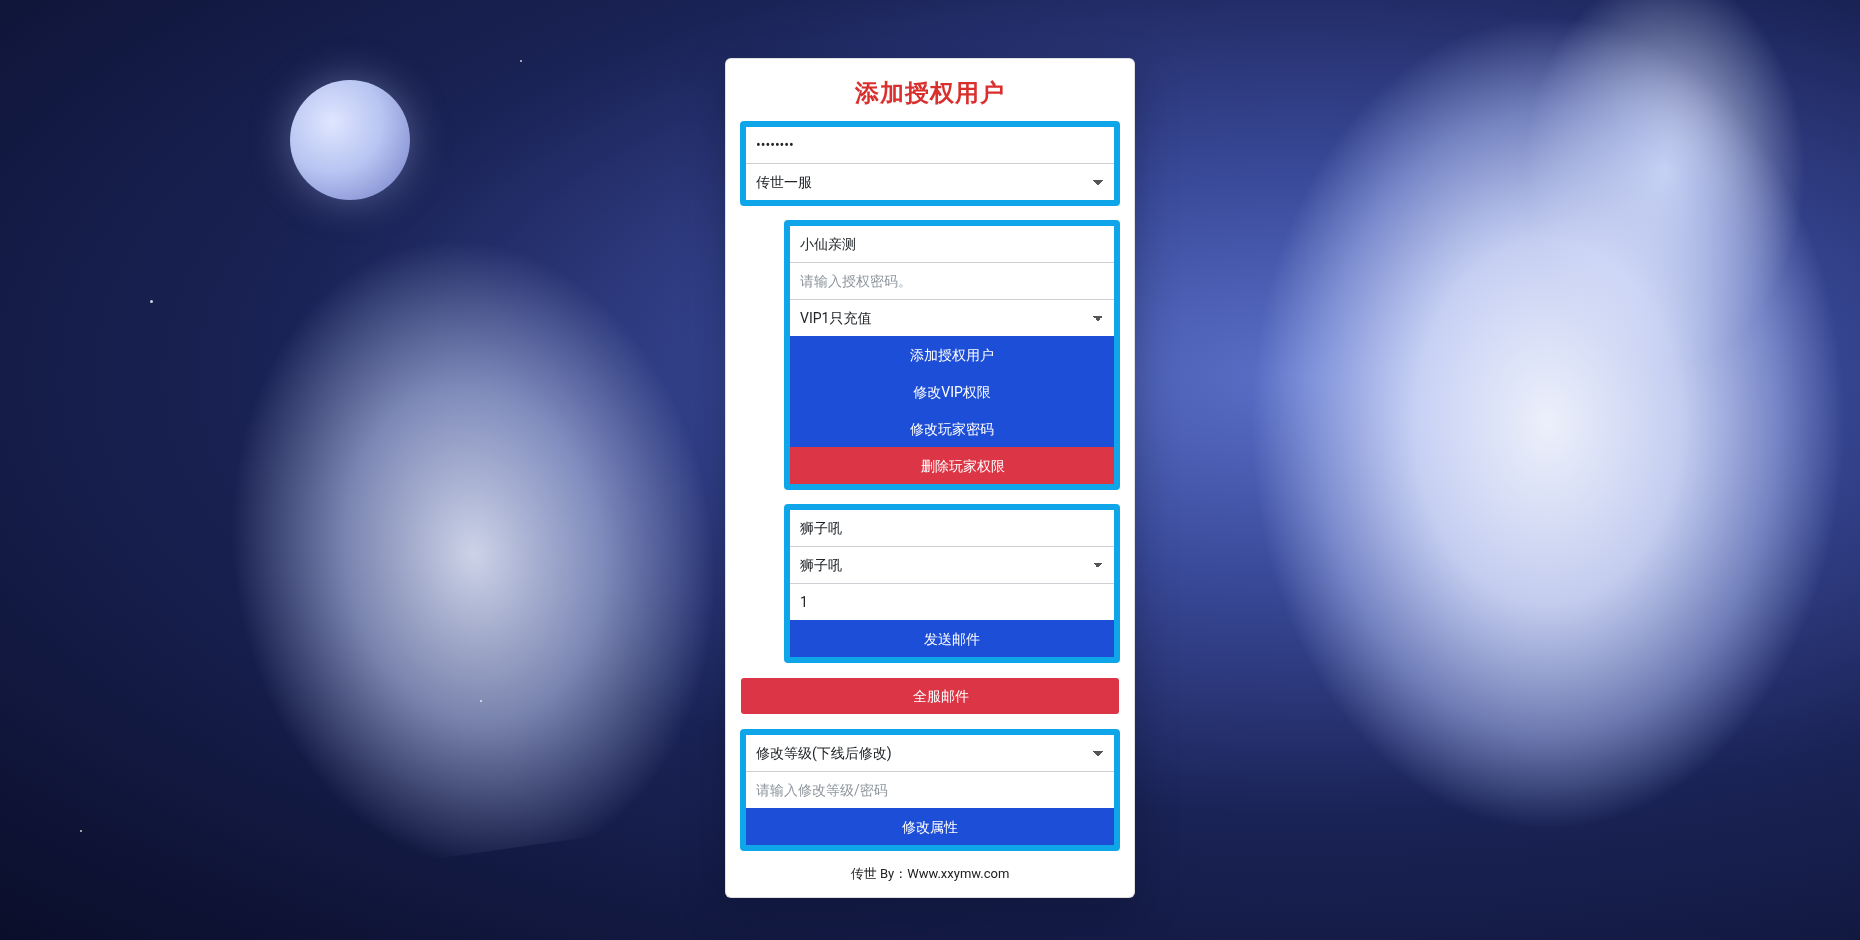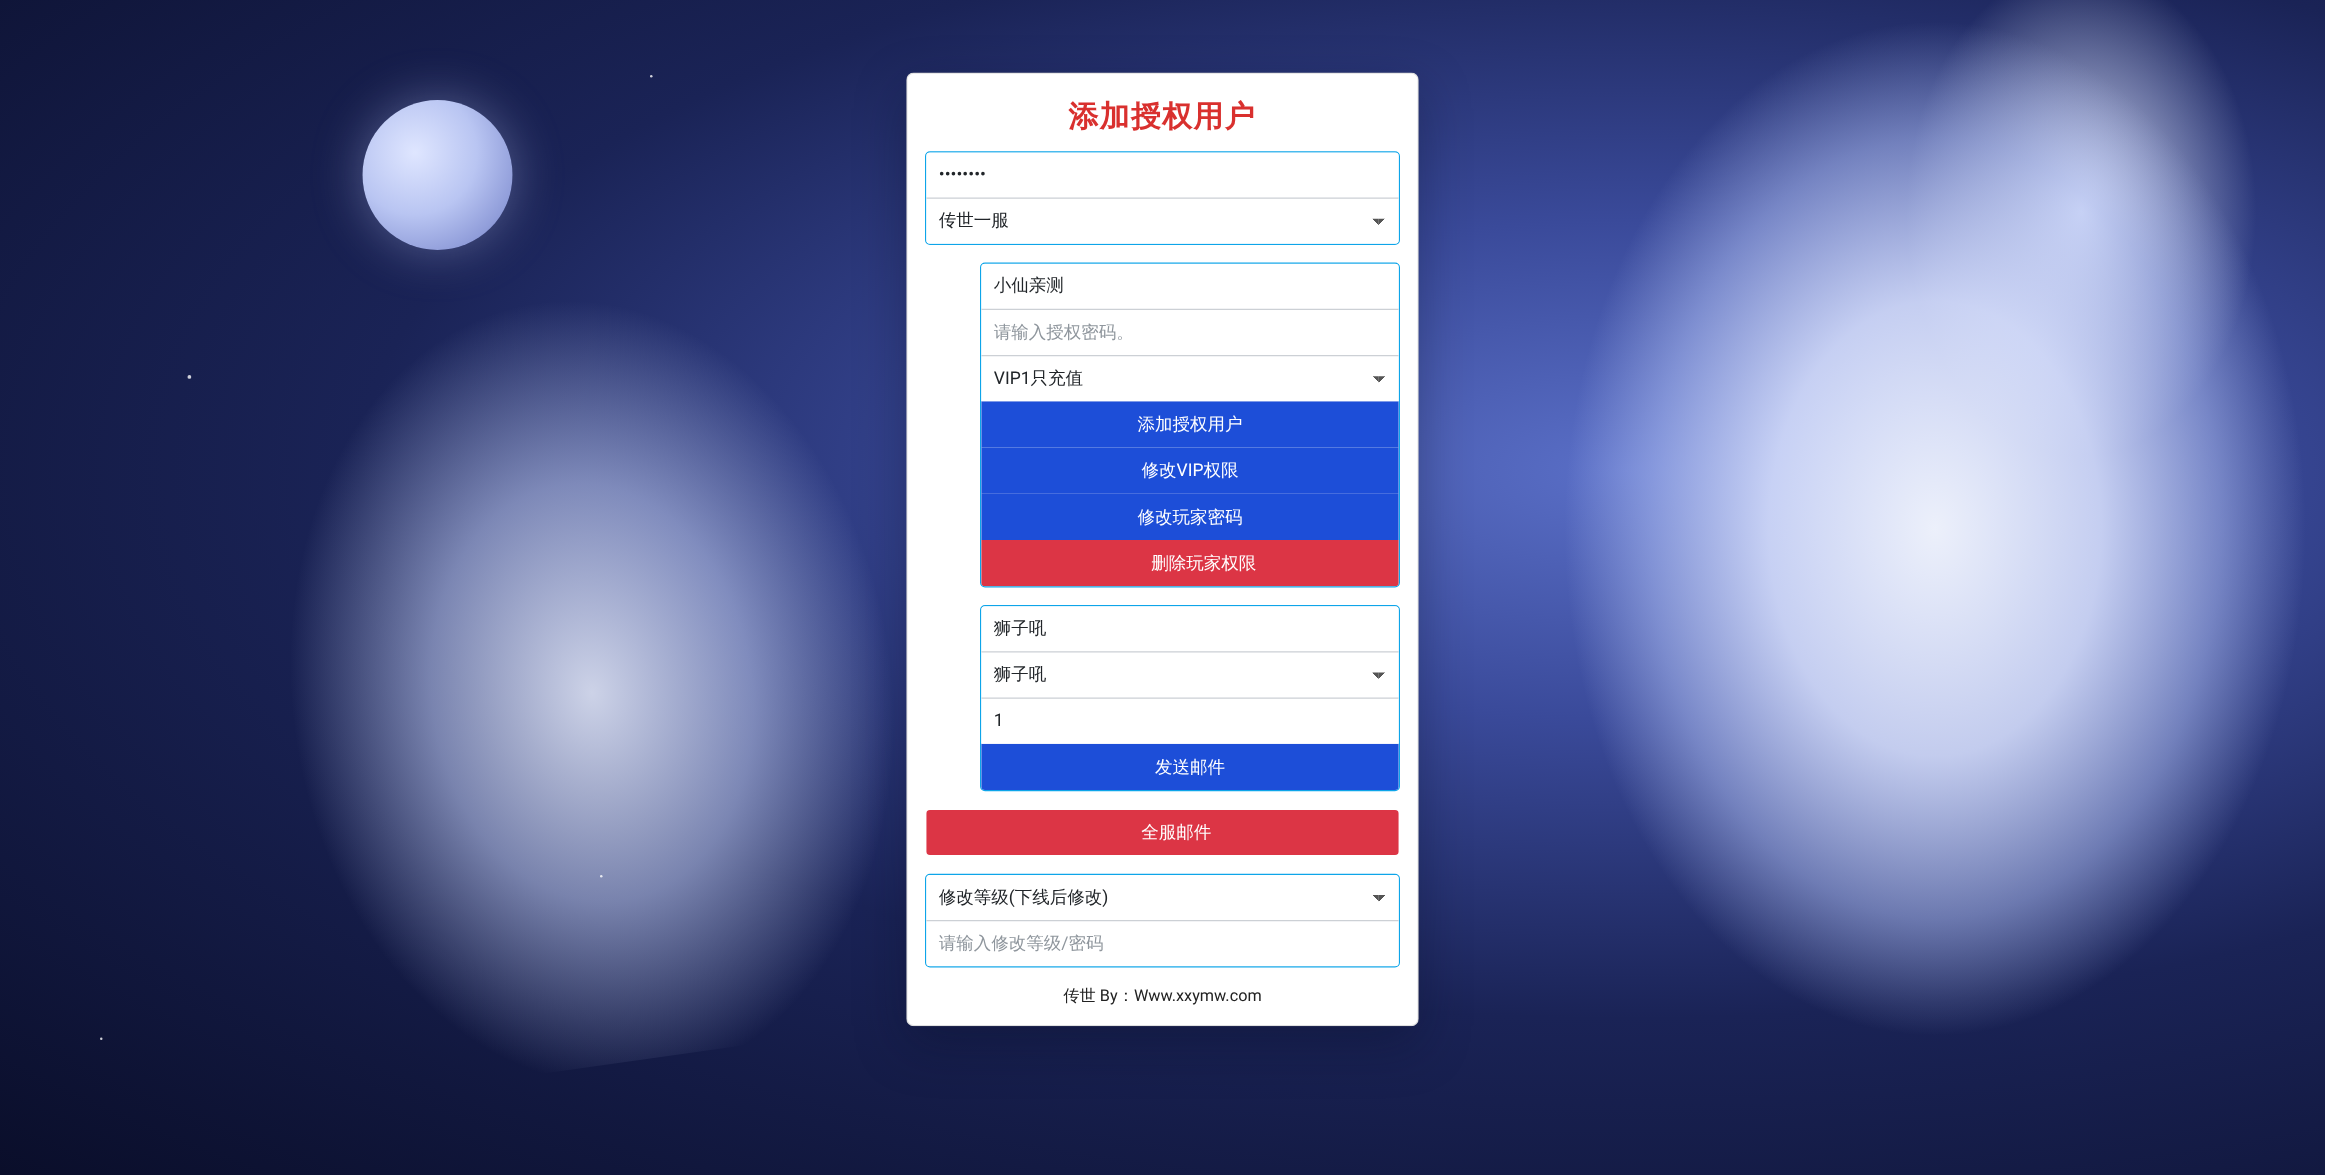--- a/index.html
+++ b/index.html
@@ -58,21 +58,21 @@
   .panel-title {
     text-align: center;
     color: #d9302e;
     font-size: 24px;
     font-weight: 600;
     margin: 4px 0 12px 0;
     letter-spacing: 1px;
   }
 
   .group {
-    border: 1px solid #0ea5e9;
+    border: 6px solid #0ea5e9;
     border-radius: 4px;
     margin-bottom: 14px;
     overflow: hidden;
   }
   .group + .group { margin-top: 14px; margin-left: 44px; }
 
   .field, .select-field {
     width: 100%;
     border: none;
     border-top: 1px solid #ccd0d5;
@@ -173,16 +173,17 @@
 
   <div class="single">
     <button class="btn btn-danger">全服邮件</button>
   </div>
 
   <div class="group">
     <select class="select-field">
       <option>修改等级(下线后修改)</option>
     </select>
     <input type="text" class="field" placeholder="请输入修改等级/密码" style="">
+    <button class="btn btn-primary">修改属性</button>
   </div>
 
   <div class="footer">传世 By：Www.xxymw.com</div>
 </div>
 
 </body></html>

